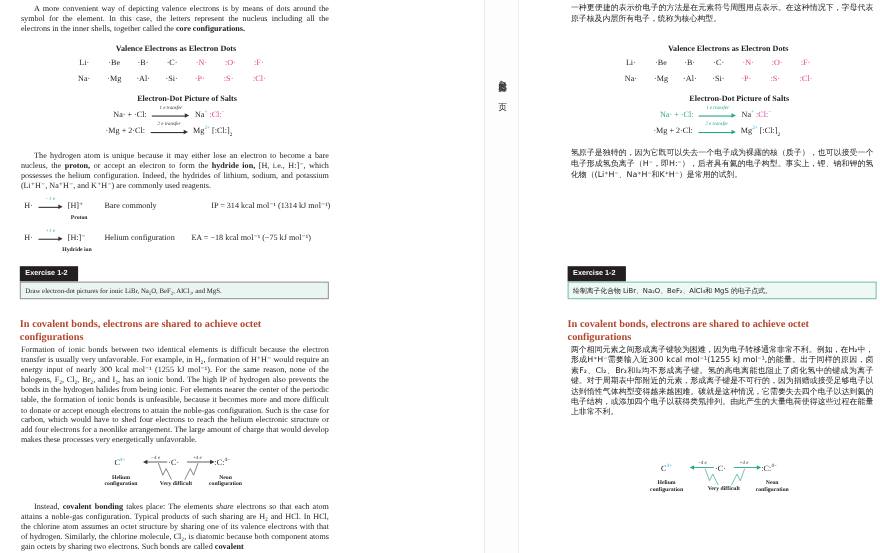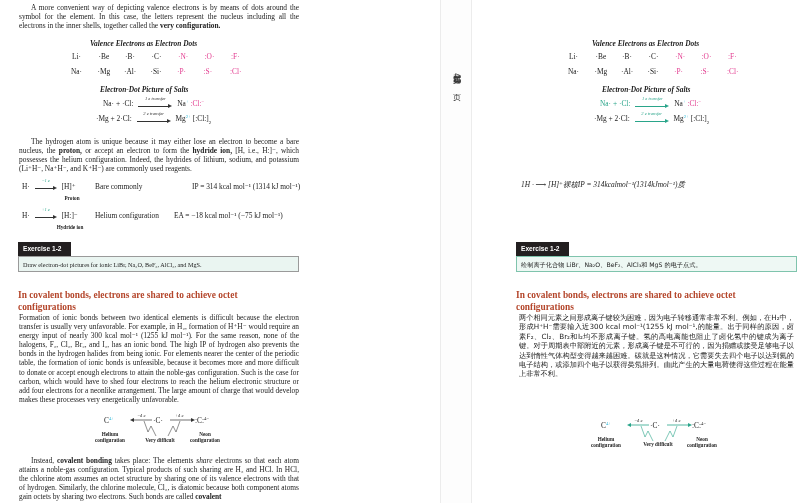--- a/index.html
+++ b/index.html
@@ -13,21 +13,21 @@
   .divider { position: absolute; left: 440px; top: 0; width: 32px; height: 503px;
     background: #fdfdfd; border-left: 1px solid #ececec; border-right: 1px solid #ececec; }
   .divider-label { position: absolute; left: 9px; top: 68px; writing-mode: vertical-rl;
     font-family: "DejaVu Sans", sans-serif; font-size: 8px; color: #333; letter-spacing: 0.5px; }
 
   .para { position: absolute; font-size: 7.4px; line-height: 9.1px; text-align: justify; color: #222; }
   .para b { font-weight: bold; }
   .para i { font-style: italic; }
   .zh { font-family: "DejaVu Sans", sans-serif; font-size: 7.2px; line-height: 10px; color: #222; }
 
-  .fig-title { position: absolute; font-weight: bold; font-size: 7.4px; color: #222; font-style: italic; }
+  .fig-title { position: absolute; font-weight: bold; font-size: 7.4px; text-align: center; color: #222; }
   .dots-row { position: absolute; display: flex; font-size: 7.4px; color: #222; align-items: center; }
   .dots-row span { display: inline-block; width: 26.5px; }
   .eq-line { position: absolute; font-size: 7.4px; color: #222; white-space: nowrap; }
   .arrow { display: inline-block; position: relative; width: 34px; height: 8px; vertical-align: middle; margin: 0 3px; }
   .arrow::before { content: ""; position: absolute; left: 0; right: 3px; top: 5px; height: 0; border-top: 0.8px solid #333; }
   .arrow::after { content: ""; position: absolute; right: 0; top: 3px; border-left: 4px solid #333; border-top: 2px solid transparent; border-bottom: 2px solid transparent; }
   .arrow.teal::before { border-top-color: #2aa58a; }
   .arrow.teal::after { border-left-color: #2aa58a; }
   .arrow-label { position: absolute; top: -5px; left: 0; right: 0; text-align: center; font-size: 4.5px; font-style: italic; color: #333; }
   .arrow.teal .arrow-label { color: #2aa58a; }
@@ -50,21 +50,21 @@
 
   .fig-c { position: absolute; font-size: 7.4px; color: #222; white-space: nowrap; }
   svg { position: absolute; overflow: visible; }
 </style>
 </head>
 <body>
 
 <div class="pane pane-left">
 
   <p class="para" style="left:19px; top:3px; width:280px; text-indent:12px;">
-    <span>A more convenient way of depicting valence electrons is by means of dots around the symbol for the element. In this case, the letters represent the nucleus including all the electrons in the inner shells, together called the </span><b>very configuration.</b>
+    <span>A more convenient way of depicting valence electrons is by means of dots around the symbol for the element. In this case, the letters represent the nucleus including all the electrons in the inner shells, together called the </span><b>core configurations.</b>
   </p>
 
   <div class="fig-title" style="left:90px; top:39px; width:140px;">Valence Electrons as Electron Dots</div>
   <div class="dots-row" style="left:72px; top:52px;">
     <span>Li·</span>
     <span>·Be</span>
     <span>·B·</span>
     <span>·C·</span>
     <span class="pink">·N·</span>
     <span class="pink">:O·</span>
@@ -144,20 +144,21 @@
     <span>Instead, </span><b>covalent bonding</b><span> takes place: The elements </span><i>share</i><span> electrons so that each atom attains a noble-gas configuration. Typical products of such sharing are H₂ and HCl. In HCl, the chlorine atom assumes an octet structure by sharing one of its valence electrons with that of hydrogen. Similarly, the chlorine molecule, Cl₂, is diatomic because both component atoms gain octets by sharing two electrons. Such bonds are called </span><b>covalent</b>
   </p>
 </div>
 
 <div class="divider">
   <div class="divider-label">已对齐第 43 页</div>
 </div>
 
 <div class="pane pane-right">
 
+  <p class="para zh" style="left:47px; top:2px; width:275px;">一种更便捷的表示价电子的方法是在元素符号周围用点表示。在这种情况下，字母代表原子核及内层所有电子，统称为核心构型。</p>
 
   <div class="fig-title" style="left:120px; top:39px; width:140px;">Valence Electrons as Electron Dots</div>
   <div class="dots-row" style="left:97px; top:52px;">
     <span>Li·</span>
     <span>·Be</span>
     <span>·B·</span>
     <span>·C·</span>
     <span class="pink">·N·</span>
     <span class="pink">:O·</span>
     <span class="pink">:F·</span>
@@ -179,22 +180,22 @@
     <span>Na</span><sup class="cyan">+</sup>
     <span class="pink">:Cl:</span><sup class="pink">−</sup>
   </div>
   <div class="eq-line" style="left:122px; top:114px;">
     <span>·Mg + 2·Cl:</span>
     <span class="arrow teal"><span class="arrow-label">2 e transfer</span></span>
     <span>Mg</span><sup class="cyan">2+</sup>
     <span>[:Cl:]</span><sub>2</sub>
   </div>
 
-
-  <div class="eq-line" style="left:49px; top:180px; font-style:italic;">1H · ⟶ [H]⁺裸核IP = 314kcalmol⁻¹(1314kJmol⁻¹)质</div>
+  <p class="para zh" style="left:47px; top:134px; width:275px;">氢原子是独特的，因为它既可以失去一个电子成为裸露的核（质子），也可以接受一个电子形成氢负离子（H⁻，即H:⁻），后者具有氦的电子构型。事实上，锂、钠和钾的氢化物（(Li⁺H⁻、Na⁺H⁻和K⁺H⁻）是常用的试剂。</p>
+
 
   <div class="exercise-tab" style="left:44px; top:242px; width:53px;">Exercise 1-2</div>
   <div class="exercise-box right zh" style="left:44px; top:256px; width:281px; line-height:15px;">绘制离子化合物 LiBr、Na₂O、BeF₂、AlCl₃和 MgS 的电子点式。</div>
 
   <div class="section-heading" style="left:44px; top:290px; width:240px;">In covalent bonds, electrons are shared to achieve octet configurations</div>
 
   <p class="para zh" style="left:47px; top:313px; width:275px; line-height:9.4px;">两个相同元素之间形成离子键较为困难，因为电子转移通常非常不利。例如，在H₂中，形成H⁺H⁻需要输入近300 kcal mol⁻¹(1255 kJ mol⁻¹,的能量。出于同样的原因，卤素F₂、Cl₂、Br₂和I₂均不形成离子键。氢的高电离能也阻止了卤化氢中的键成为离子键。对于周期表中部附近的元素，形成离子键是不可行的，因为捐赠或接受足够电子以达到惰性气体构型变得越来越困难。碳就是这种情况，它需要失去四个电子以达到氦的电子结构，或添加四个电子以获得类氖排列。由此产生的大量电荷使得这些过程在能量上非常不利。</p>
 
   <div class="fig-c" style="left:129px; top:421px;">C<sup class="cyan">4+</sup></div>
   <div class="fig-c" style="left:178px; top:421px;">·C·</div>

